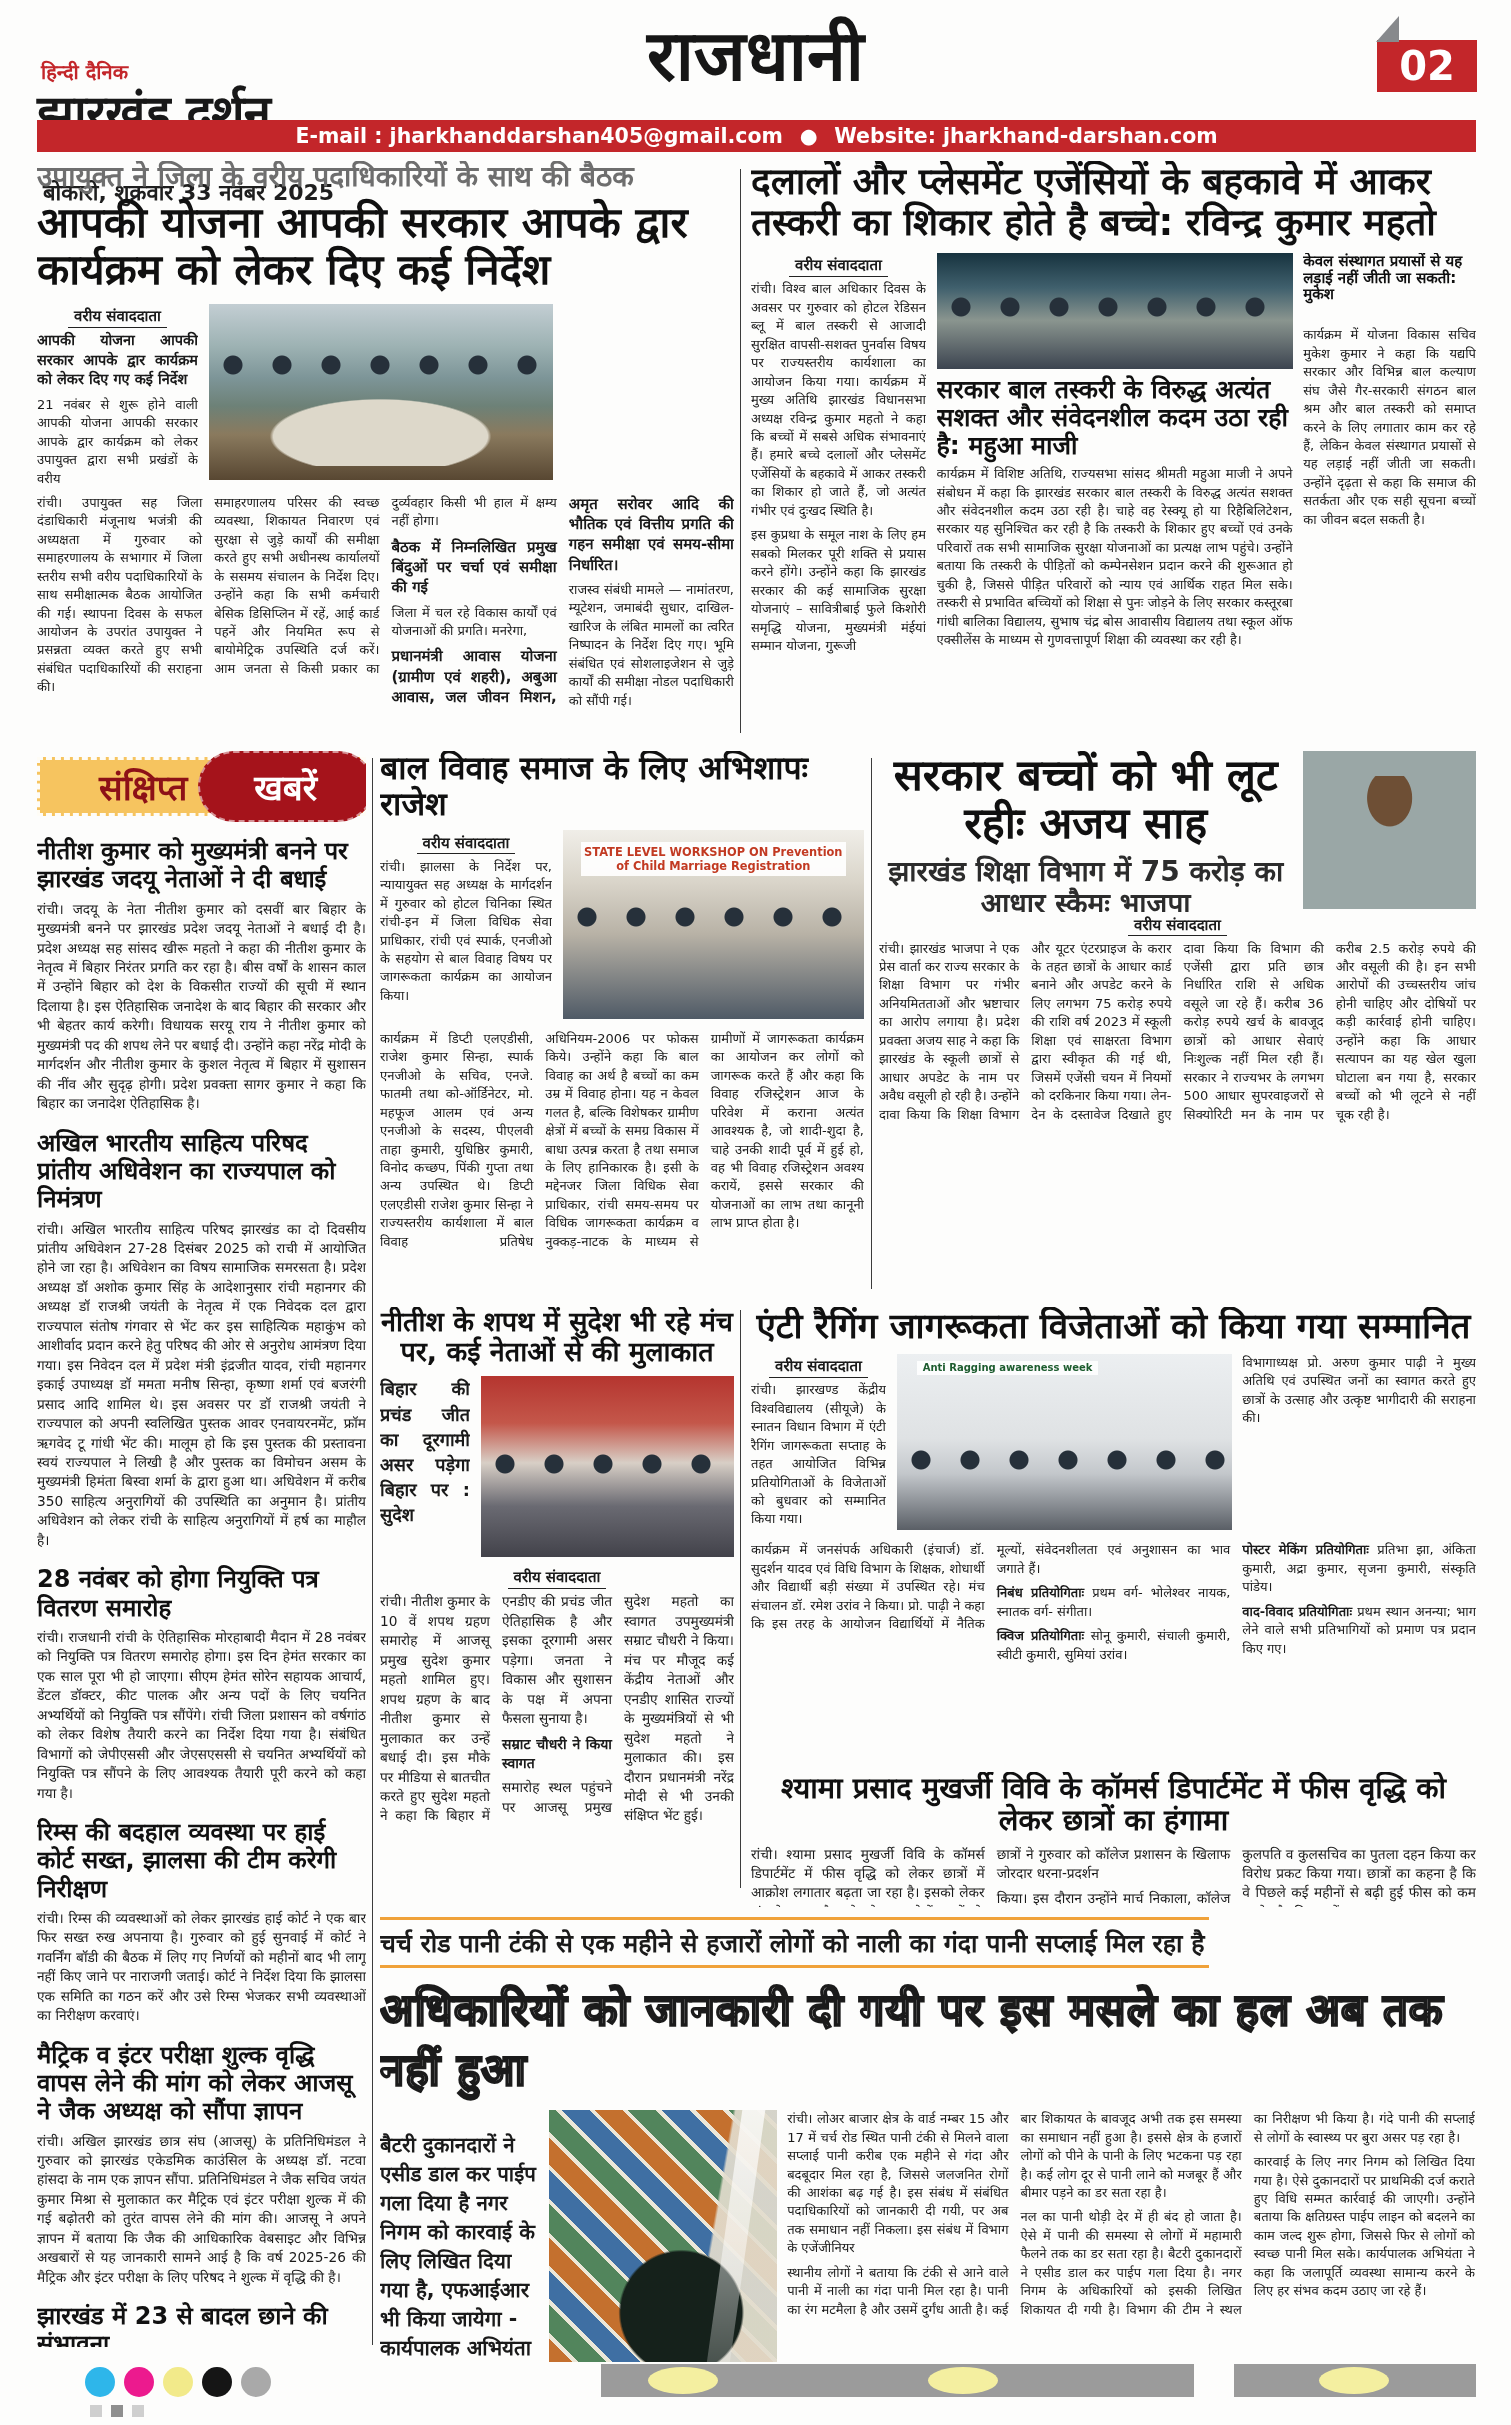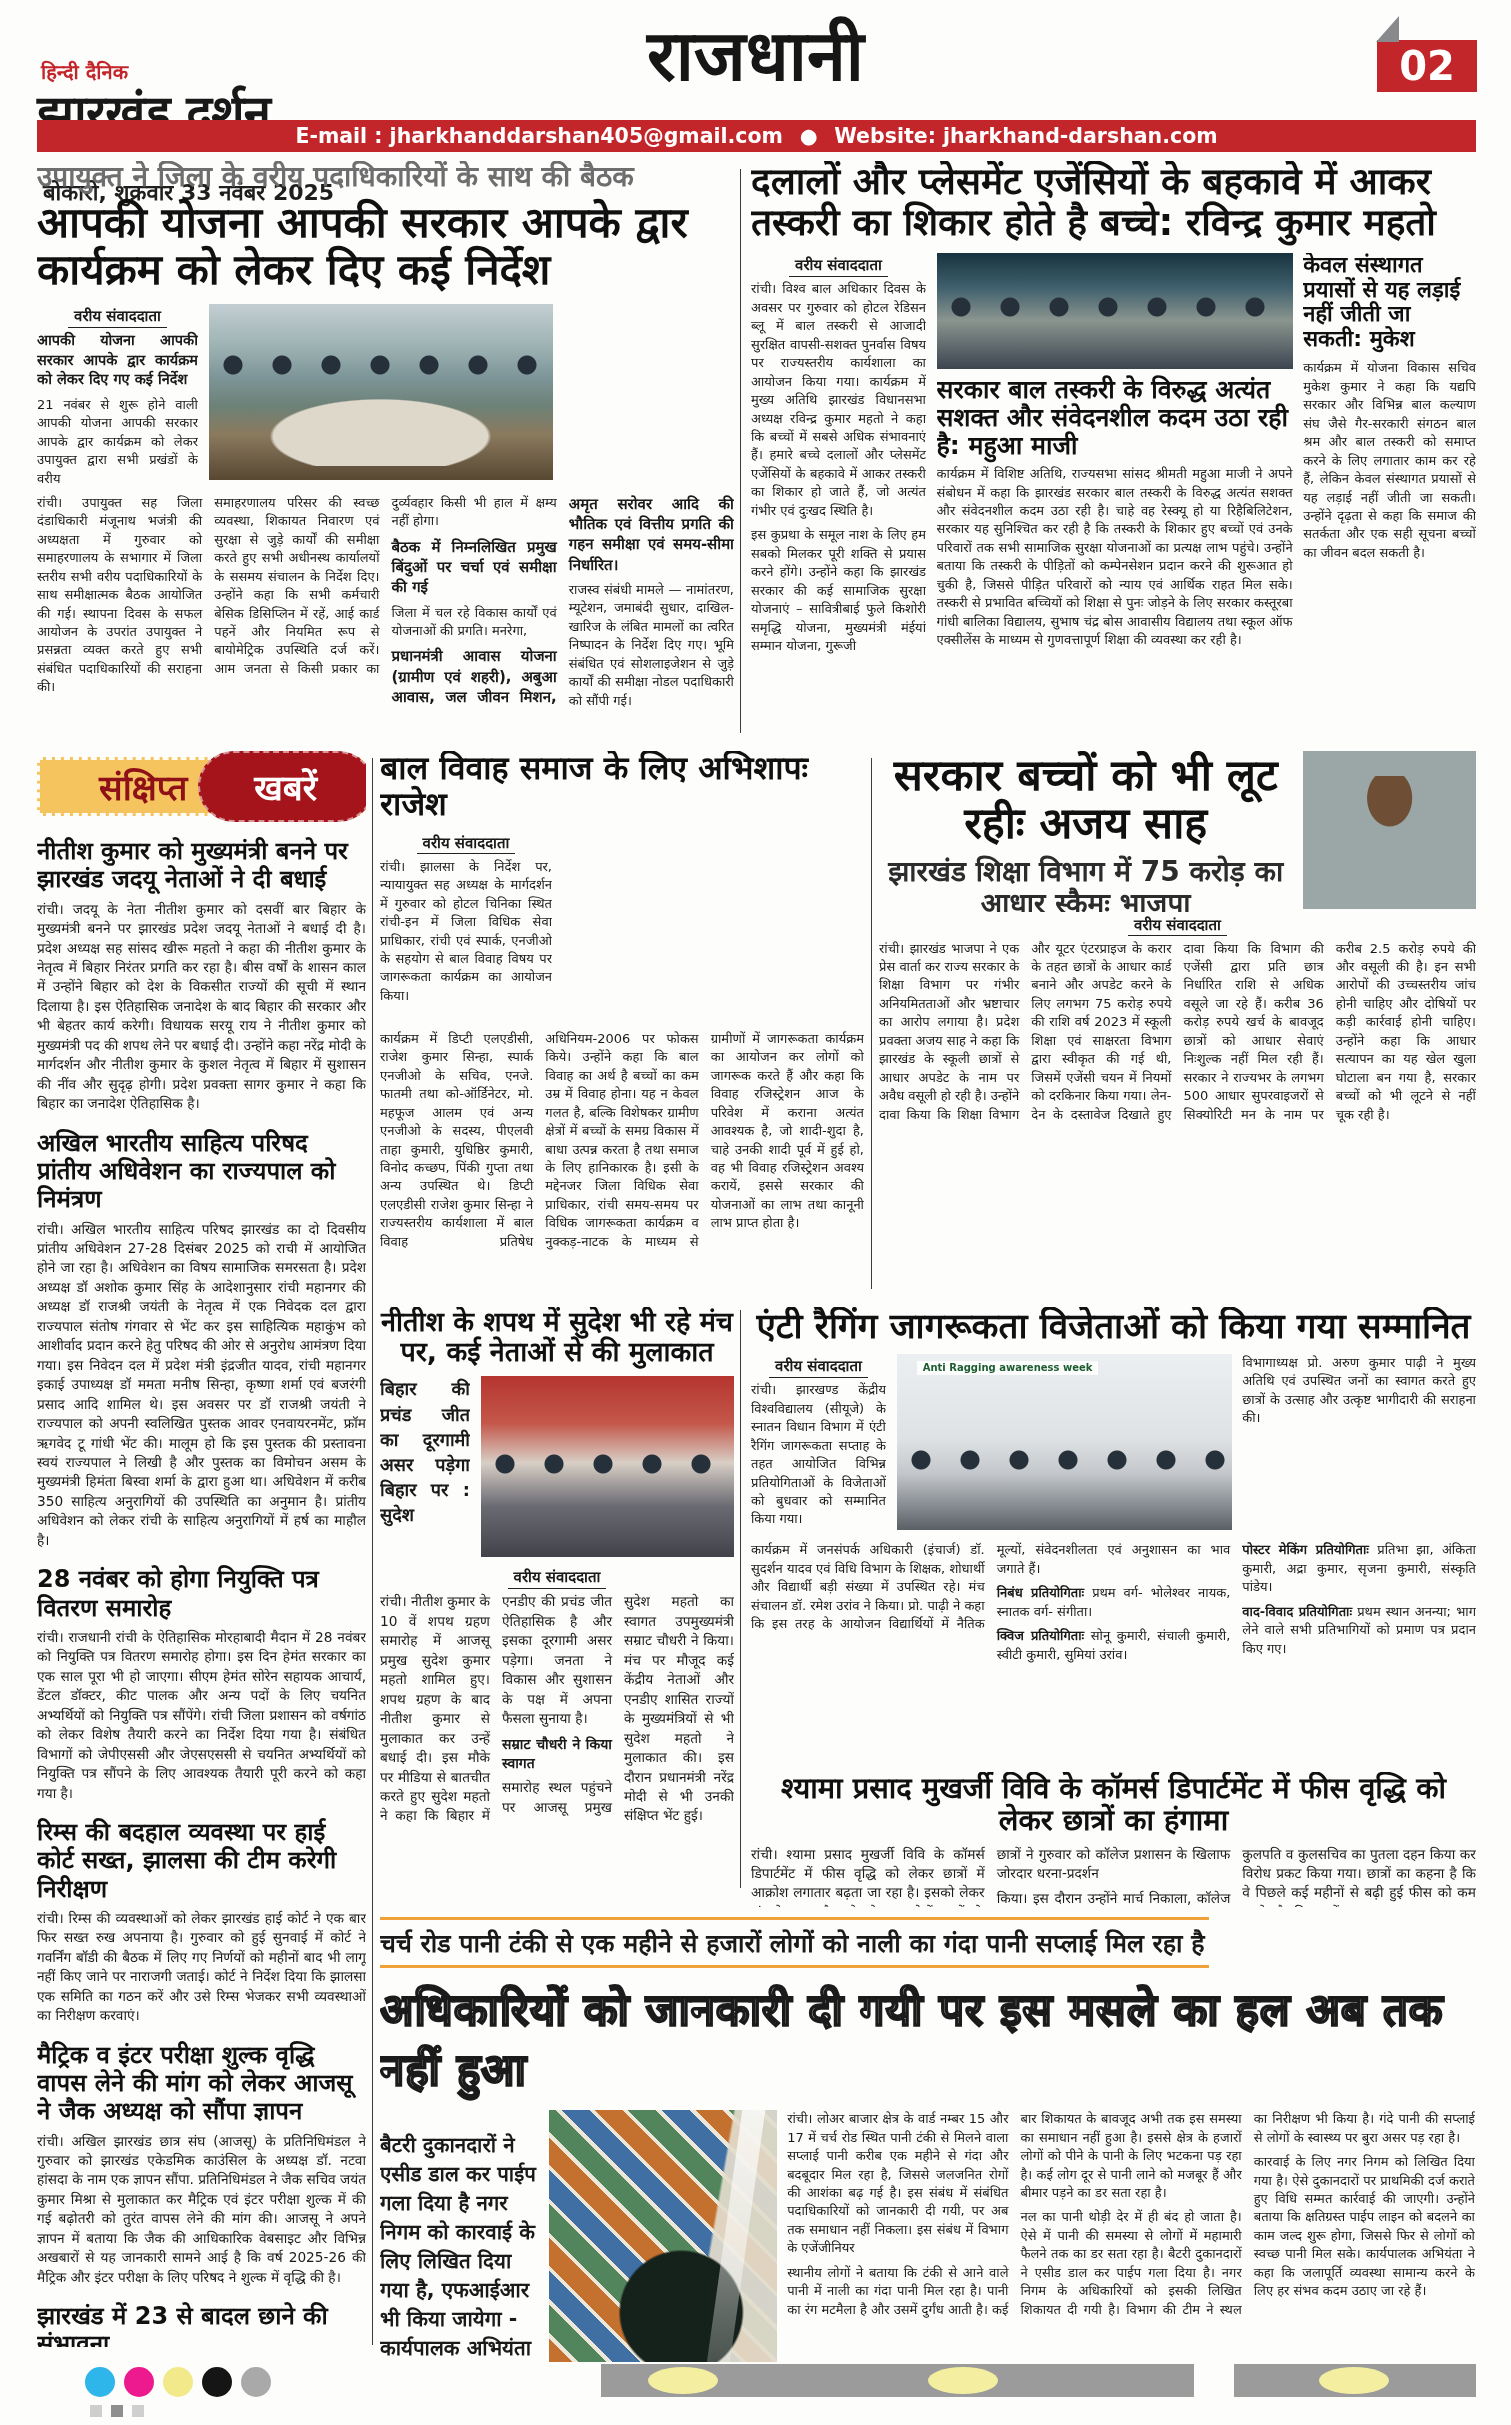--- a/index.html
+++ b/index.html
@@ -128,21 +128,21 @@
         <p class="t">रांची। विश्व बाल अधिकार दिवस के अवसर पर गुरुवार को होटल रेडिसन ब्लू में बाल तस्करी से आजादी सुरक्षित वापसी-सशक्त पुनर्वास विषय पर राज्यस्तरीय कार्यशाला का आयोजन किया गया। कार्यक्रम में मुख्य अतिथि झारखंड विधानसभा अध्यक्ष रविन्द्र कुमार महतो ने कहा कि बच्चों में सबसे अधिक संभावनाएं हैं। हमारे बच्चे दलालों और प्लेसमेंट एजेंसियों के बहकावे में आकर तस्करी का शिकार हो जाते हैं, जो अत्यंत गंभीर एवं दुःखद स्थिति है।</p>
         <p class="t">इस कुप्रथा के समूल नाश के लिए हम सबको मिलकर पूरी शक्ति से प्रयास करने होंगे। उन्होंने कहा कि झारखंड सरकार की कई सामाजिक सुरक्षा योजनाएं – सावित्रीबाई फुले किशोरी समृद्धि योजना, मुख्यमंत्री मंईयां सम्मान योजना, गुरूजी</p>
       </div>
       <div class="cell">
         <div class="photo ph-group heads" style="height:116px;"></div>
         <h2 class="hl" style="font-size:25px;margin:7.6px 0 4.6px;">सरकार बाल तस्करी के विरुद्ध अत्यंत सशक्त और संवेदनशील कदम उठा रही है: महुआ माजी</h2>
         <p class="t">कार्यक्रम में विशिष्ट अतिथि, राज्यसभा सांसद श्रीमती महुआ माजी ने अपने संबोधन में कहा कि झारखंड सरकार बाल तस्करी के विरुद्ध अत्यंत सशक्त और संवेदनशील कदम उठा रही है। चाहे वह रेस्क्यू हो या रिहैबिलिटेशन, सरकार यह सुनिश्चित कर रही है कि तस्करी के शिकार हुए बच्चों एवं उनके परिवारों तक सभी सामाजिक सुरक्षा योजनाओं का प्रत्यक्ष लाभ पहुंचे। उन्होंने बताया कि तस्करी के पीड़ितों को कम्पेनसेशन प्रदान करने की शुरूआत हो चुकी है, जिससे पीड़ित परिवारों को न्याय एवं आर्थिक राहत मिल सके। तस्करी से प्रभावित बच्चियों को शिक्षा से पुनः जोड़ने के लिए सरकार कस्तूरबा गांधी बालिका विद्यालय, सुभाष चंद्र बोस आवासीय विद्यालय तथा स्कूल ऑफ एक्सीलेंस के माध्यम से गुणवत्तापूर्ण शिक्षा की व्यवस्था कर रही है।</p>
 
       </div>
       <div class="cell">
-        <h3 class="hl" style="font-size:22px;margin-bottom:8px;">केवल संस्थागत प्रयासों से यह लड़ाई नहीं जीती जा सकती: मुकेश</h3>
+        <h3 class="hl" style="font-size:15px;margin-bottom:23px;">केवल संस्थागत प्रयासों से यह लड़ाई नहीं जीती जा सकती: मुकेश</h3>
         <p class="t">कार्यक्रम में योजना विकास सचिव मुकेश कुमार ने कहा कि यद्यपि सरकार और विभिन्न बाल कल्याण संघ जैसे गैर-सरकारी संगठन बाल श्रम और बाल तस्करी को समाप्त करने के लिए लगातार काम कर रहे हैं, लेकिन केवल संस्थागत प्रयासों से यह लड़ाई नहीं जीती जा सकती। उन्होंने दृढ़ता से कहा कि समाज की सतर्कता और एक सही सूचना बच्चों का जीवन बदल सकती है।</p>
       </div>
     </div>
   </article>
 
   <section class="abs" style="left:37px;top:751px;width:329px;height:1596px;overflow:hidden;">
     <div class="briefs-head">
       <div class="bh-yellow">
           <span>संक्षिप्त</span>
         </div>
@@ -175,20 +175,23 @@
 
     </div>
   </section>
 
   <article class="abs" style="left:380px;top:751px;width:484px;height:536px;">
     <h1 class="hl" style="font-size:32px;">बाल विवाह समाज के लिए अभिशापः राजेश</h1>
     <div class="grid" style="grid-template-columns:172px 1fr;margin-top:7.6px;height:192px;">
       <div class="cell">
         <div class="byl"><span>वरीय संवाददाता</span></div>
         <p class="t">रांची। झालसा के निर्देश पर, न्यायायुक्त सह अध्यक्ष के मार्गदर्शन में गुरुवार को होटल चिनिका स्थित रांची-इन में जिला विधिक सेवा प्राधिकार, रांची एवं स्पार्क, एनजीओ के सहयोग से बाल विवाह विषय पर जागरूकता कार्यक्रम का आयोजन किया।</p>
+      </div>
+      <div class="photo ph-workshop heads" style="height:189px;">
+        <span class="ph-banner">STATE LEVEL WORKSHOP ON Prevention of Child Marriage Registration</span>
       </div>
     </div>
     <div class="flow3" style="margin-top:7.6px;height:274px;overflow:hidden;">
       <p class="t">कार्यक्रम में डिप्टी एलएडीसी, राजेश कुमार सिन्हा, स्पार्क एनजीओ के सचिव, एनजे. फातमी तथा को-ऑर्डिनेटर, मो. महफूज आलम एवं अन्य एनजीओ के सदस्य, पीएलवी ताहा कुमारी, युधिष्ठिर कुमारी, विनोद कच्छप, पिंकी गुप्ता तथा अन्य उपस्थित थे। डिप्टी एलएडीसी राजेश कुमार सिन्हा ने राज्यस्तरीय कार्यशाला में बाल विवाह प्रतिषेध अधिनियम-2006 पर फोकस किये। उन्होंने कहा कि बाल विवाह का अर्थ है बच्चों का कम उम्र में विवाह होना। यह न केवल गलत है, बल्कि विशेषकर ग्रामीण क्षेत्रों में बच्चों के समग्र विकास में बाधा उत्पन्न करता है तथा समाज के लिए हानिकारक है। इसी के मद्देनजर जिला विधिक सेवा प्राधिकार, रांची समय-समय पर विधिक जागरूकता कार्यक्रम व नुक्कड़-नाटक के माध्यम से ग्रामीणों में जागरूकता कार्यक्रम का आयोजन कर लोगों को जागरूक करते हैं और कहा कि विवाह रजिस्ट्रेशन आज के परिवेश में कराना अत्यंत आवश्यक है, जो शादी-शुदा है, चाहे उनकी शादी पूर्व में हुई हो, वह भी विवाह रजिस्ट्रेशन अवश्य करायें, इससे सरकार की योजनाओं का लाभ तथा कानूनी लाभ प्राप्त होता है।</p>
     </div>
   </article>
 
   <article class="abs" style="left:879px;top:751px;width:597px;height:536px;">
     <div class="grid" style="grid-template-columns:1fr 173px;height:161px;">
       <div class="cell">

